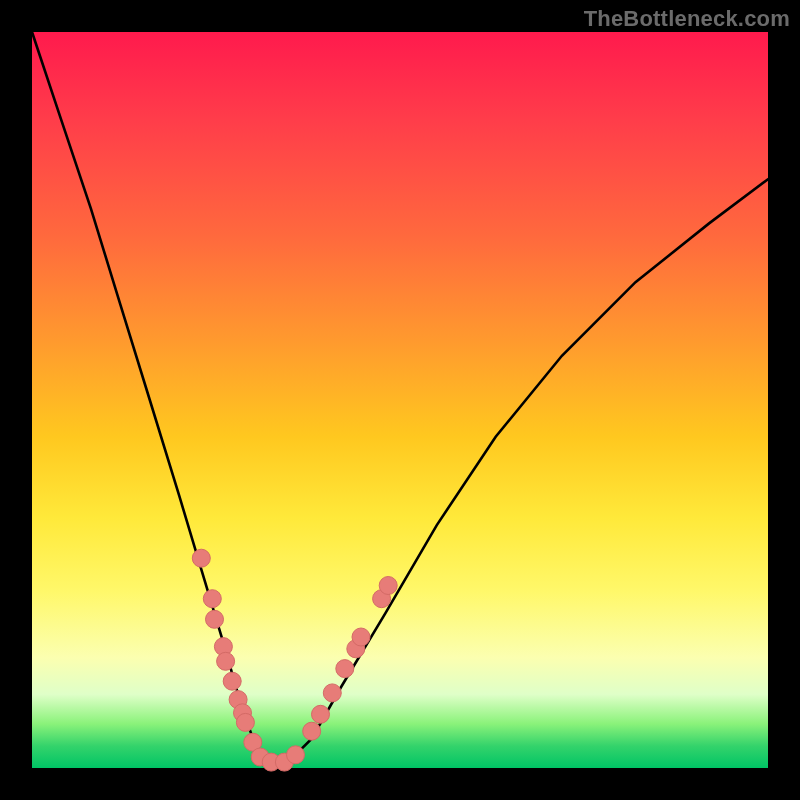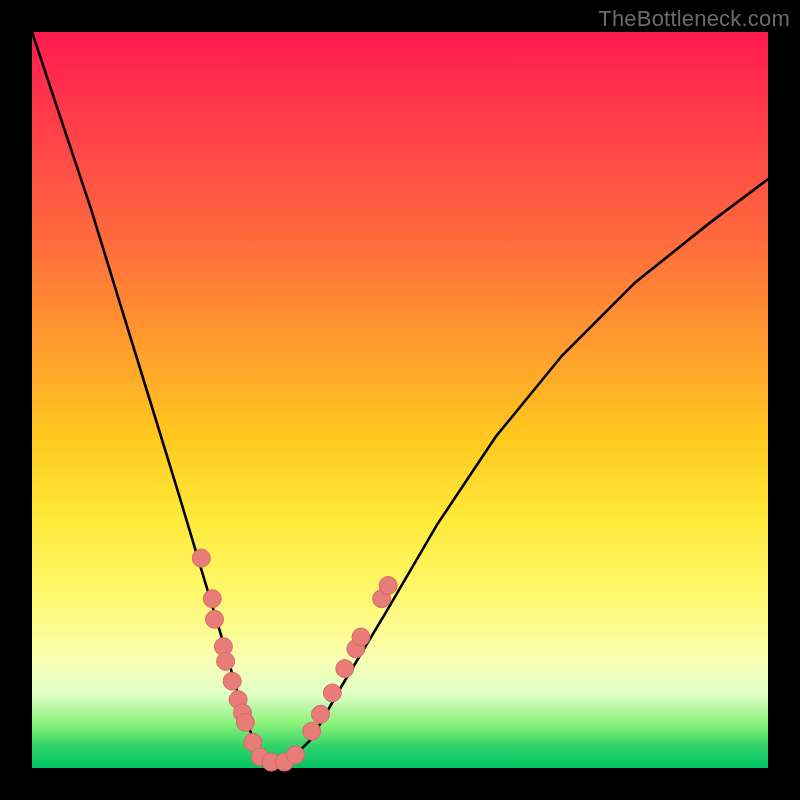--- a/index.html
+++ b/index.html
@@ -37,21 +37,21 @@
       #34d36b 97%,
       #00c465 100%
     );
   }
   .watermark {
     position: absolute;
     top: 6px;
     right: 10px;
     color: #6b6b6b;
     font-size: 22px;
-    font-weight: 400;
+    font-weight: 700;
     letter-spacing: 0.2px;
   }
   svg.curve {
     position: absolute;
     left: 0;
     top: 0;
     width: 736px;
     height: 736px;
     overflow: visible;
   }

